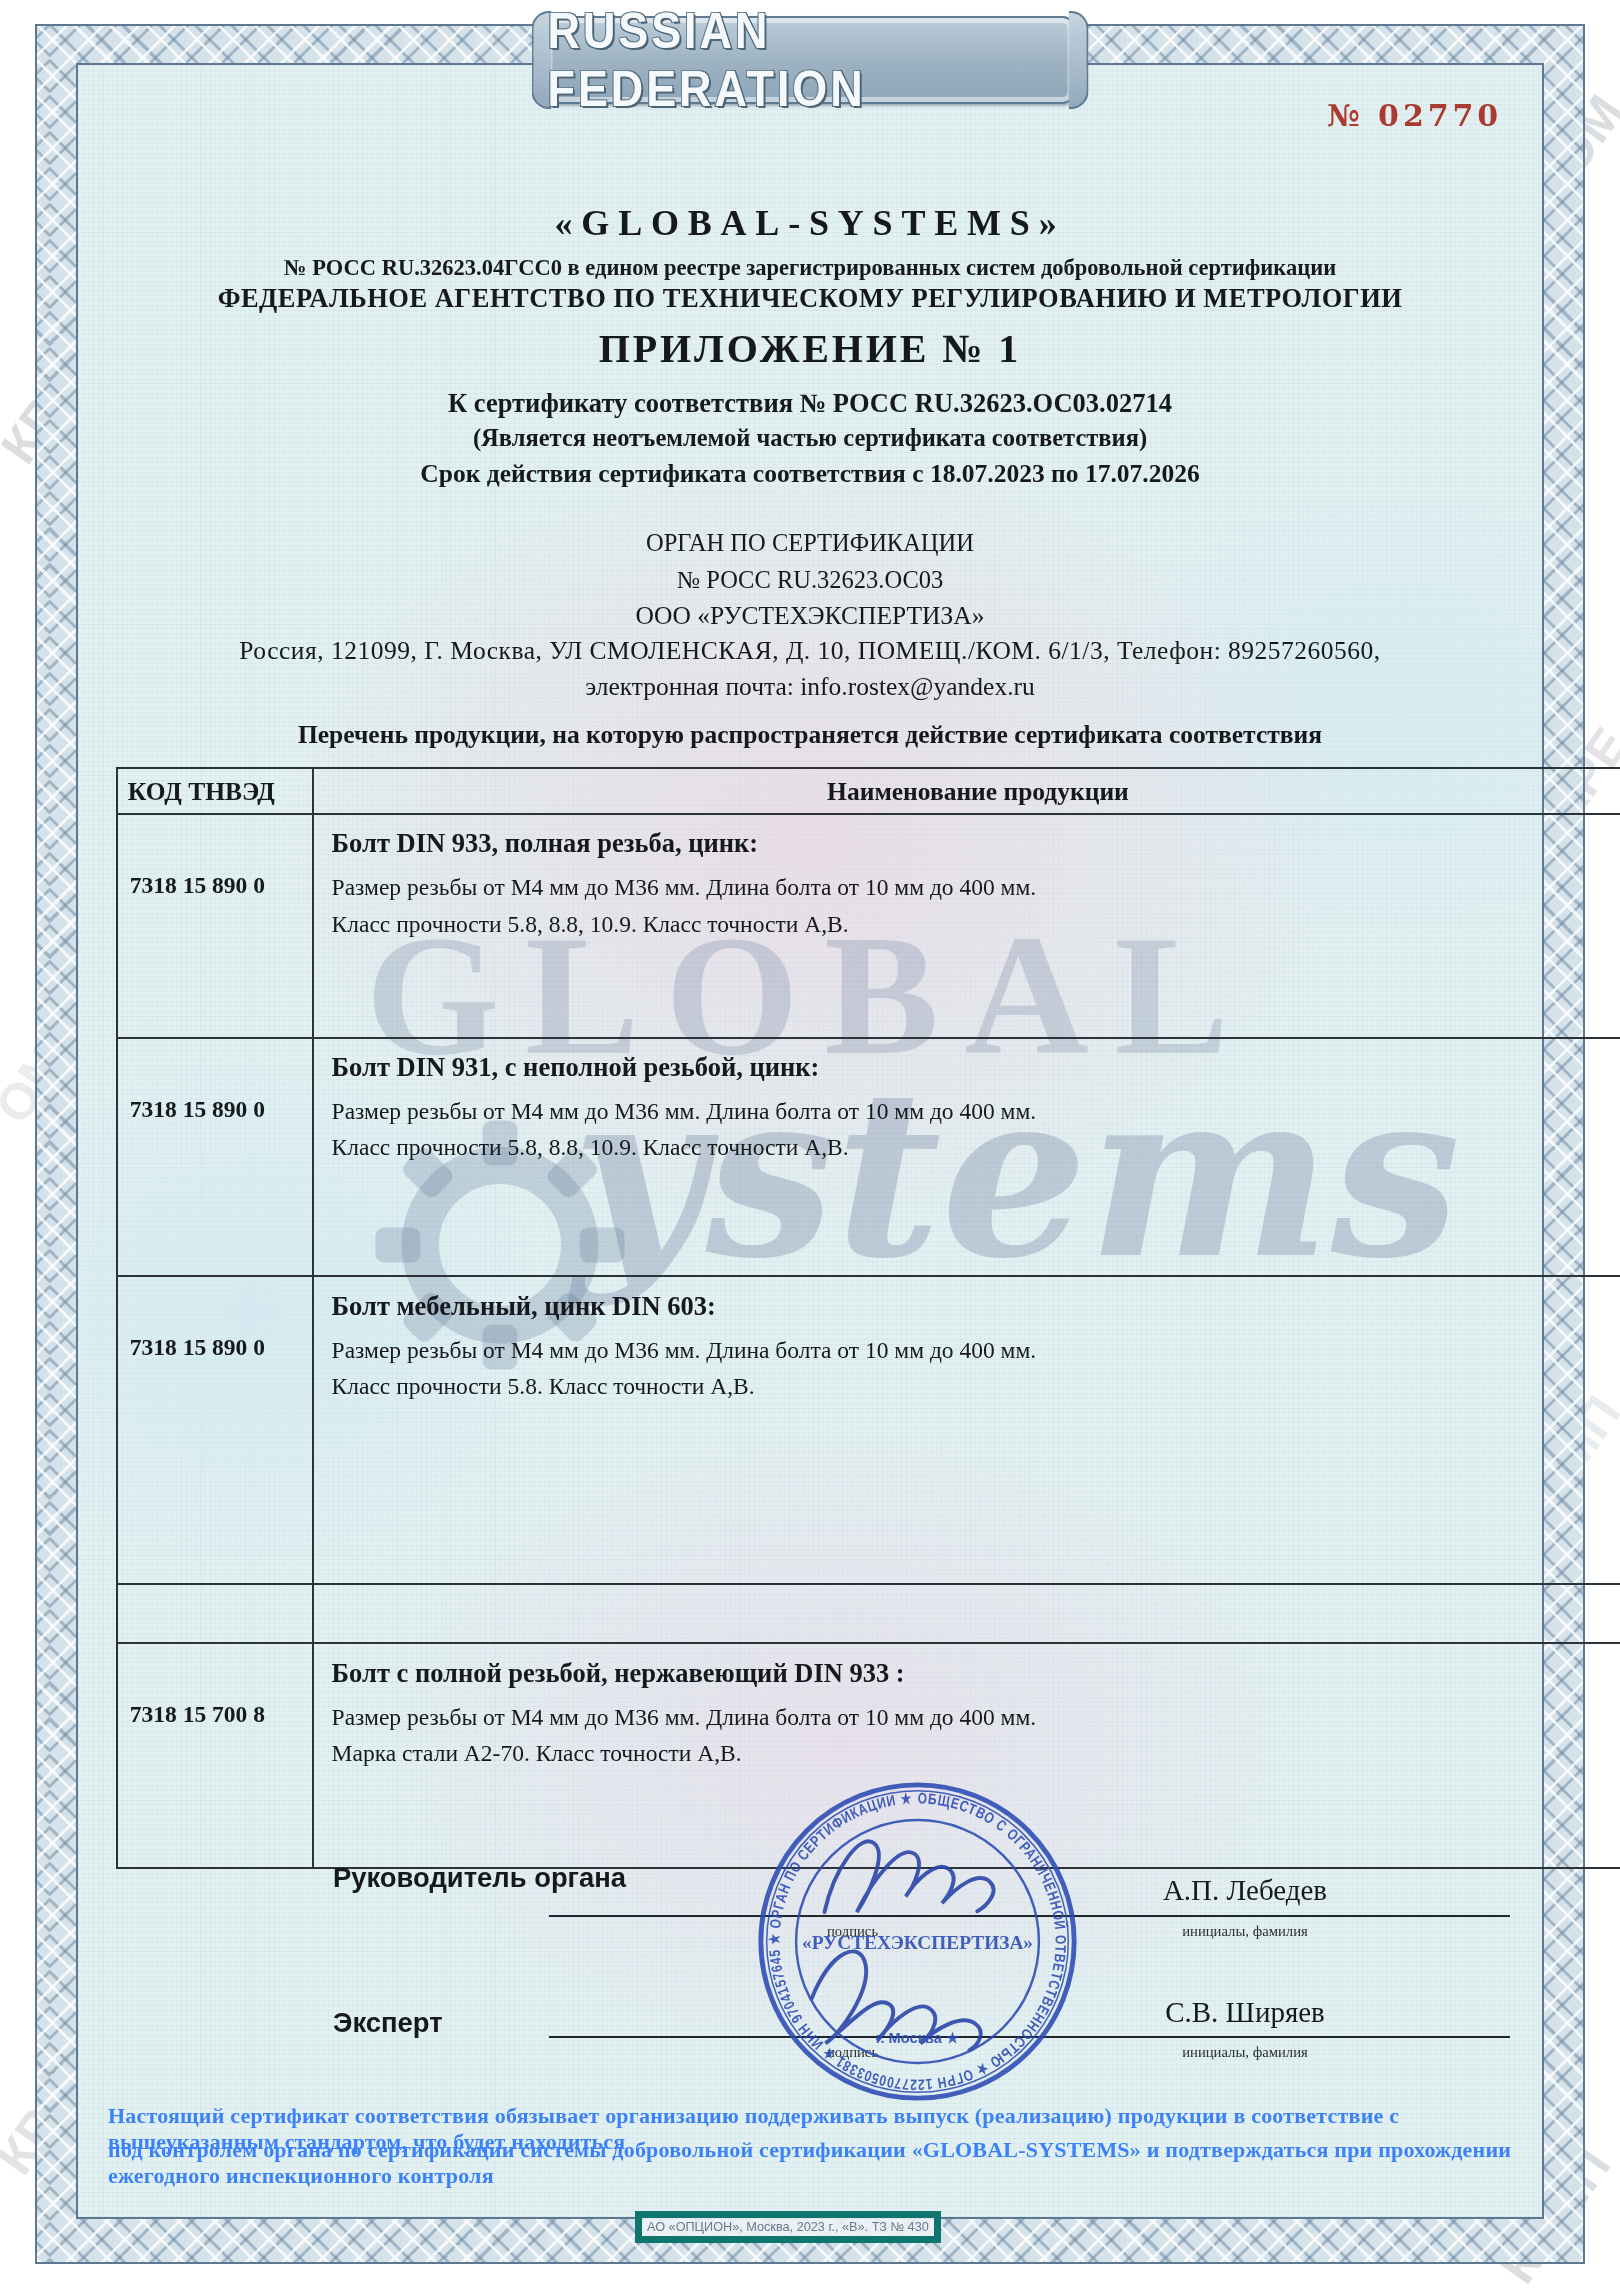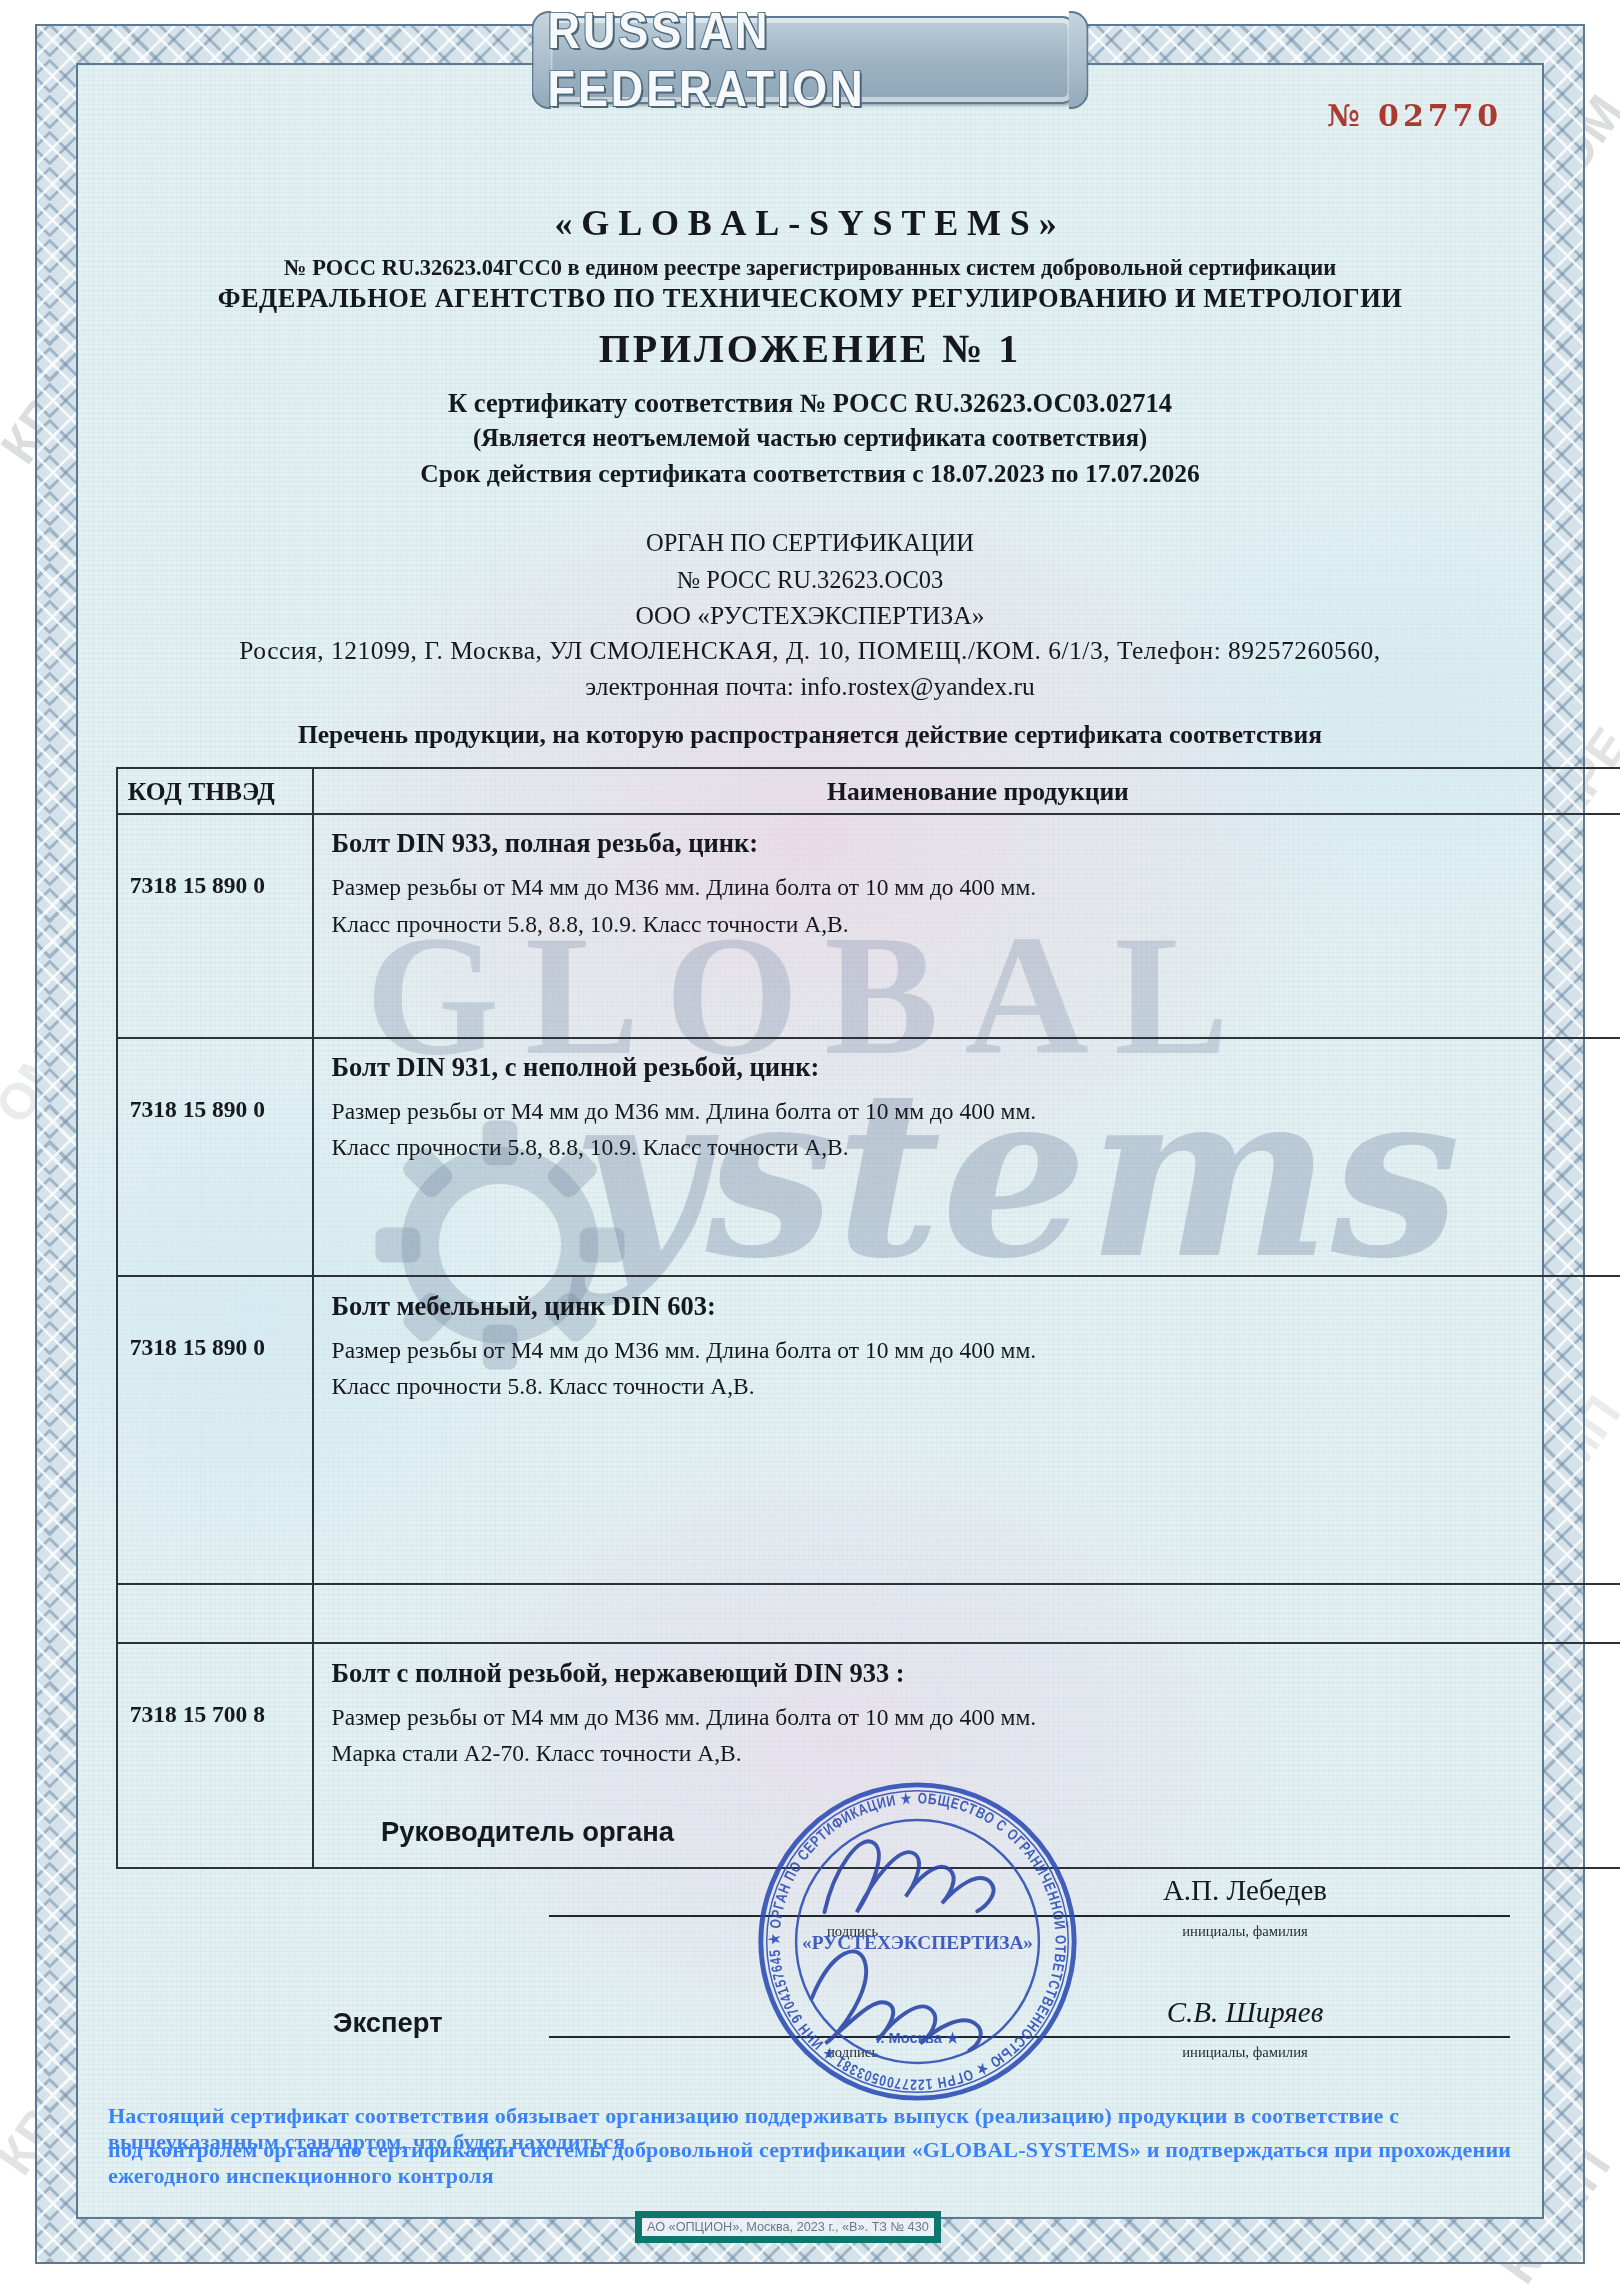--- a/index.html
+++ b/index.html
@@ -178,28 +178,28 @@
       <td class="cell-code">7318 15 700 8</td>
       <td class="cell-prod">
         <div class="prod-title">Болт с полной резьбой, нержавеющий DIN 933 :</div>
         <div class="prod-line">Размер резьбы от М4 мм до М36 мм. Длина болта от 10 мм до 400 мм.</div>
         <div class="prod-line">Марка стали А2-70. Класс точности А,В.</div>
       </td>
     </tr>
   </tbody>
     </table>
 
-  <div class="sig-label" style="top:1816px;margin-left:48px;">Руководитель органа</div>
+  <div class="sig-label" style="top:1862px;">Руководитель органа</div>
   <div class="sig-name" style="top:1874px;">А.П. Лебедев</div>
   <div class="sig-line" style="top:1915px;"></div>
   <div class="sig-pod" style="top:1923px;">подпись</div>
   <div class="sig-sub" style="top:1923px;">инициалы, фамилия</div>
 
   <div class="sig-label" style="top:2007px;">Эксперт</div>
-  <div class="sig-name" style="top:1996px;font-style:italic;">С.В. Ширяев</div>
+  <div class="sig-name" style="top:1996px;">С.В. Ширяев</div>
   <div class="sig-line" style="top:2036px;"></div>
   <div class="sig-pod" style="top:2044px;">подпись</div>
   <div class="sig-sub" style="top:2044px;">инициалы, фамилия</div>
 
   <svg class="stamp" width="329" height="329" viewBox="-168 -168 336 336">
     <defs>
       <path id="ringPath" d="M 0,-141 A 141,141 0 1 1 -0.01,-141"></path>
     </defs>
     <circle r="160" fill="none" stroke="#2b4bb5" stroke-width="5"></circle>
     <circle r="154" fill="none" stroke="#2b4bb5" stroke-width="1.5"></circle>

